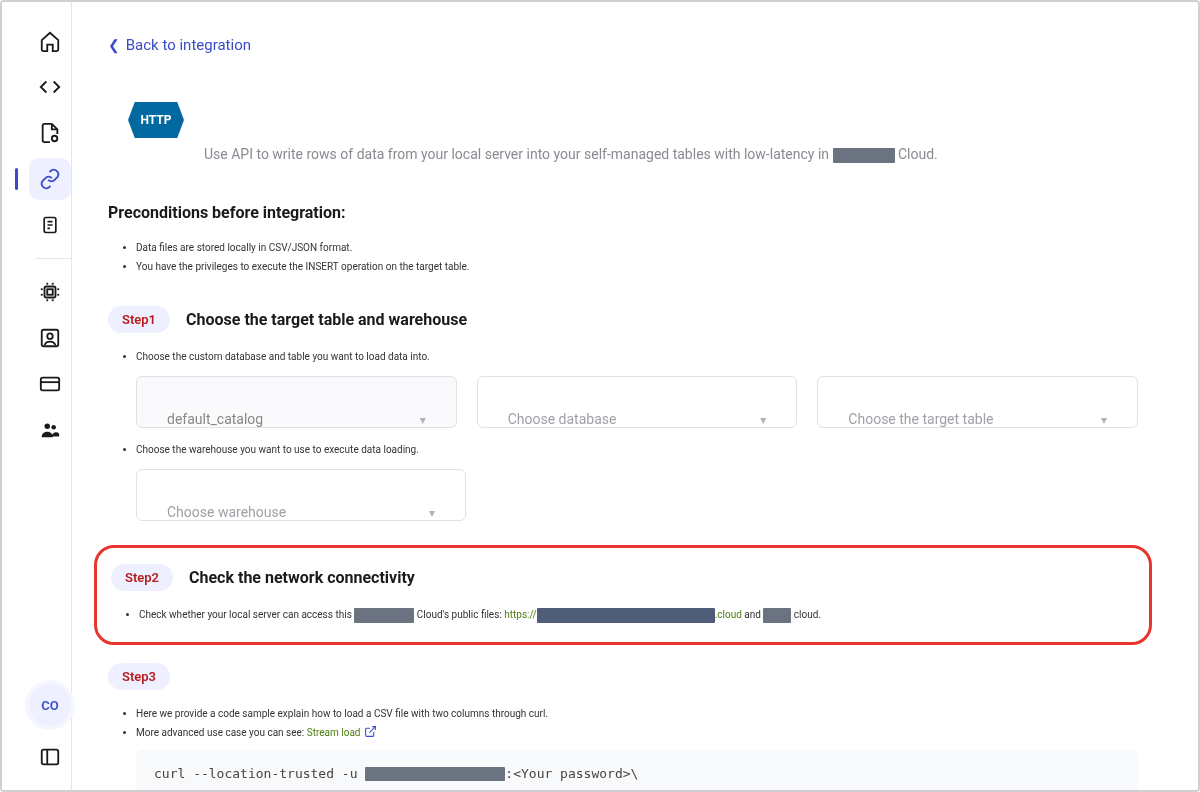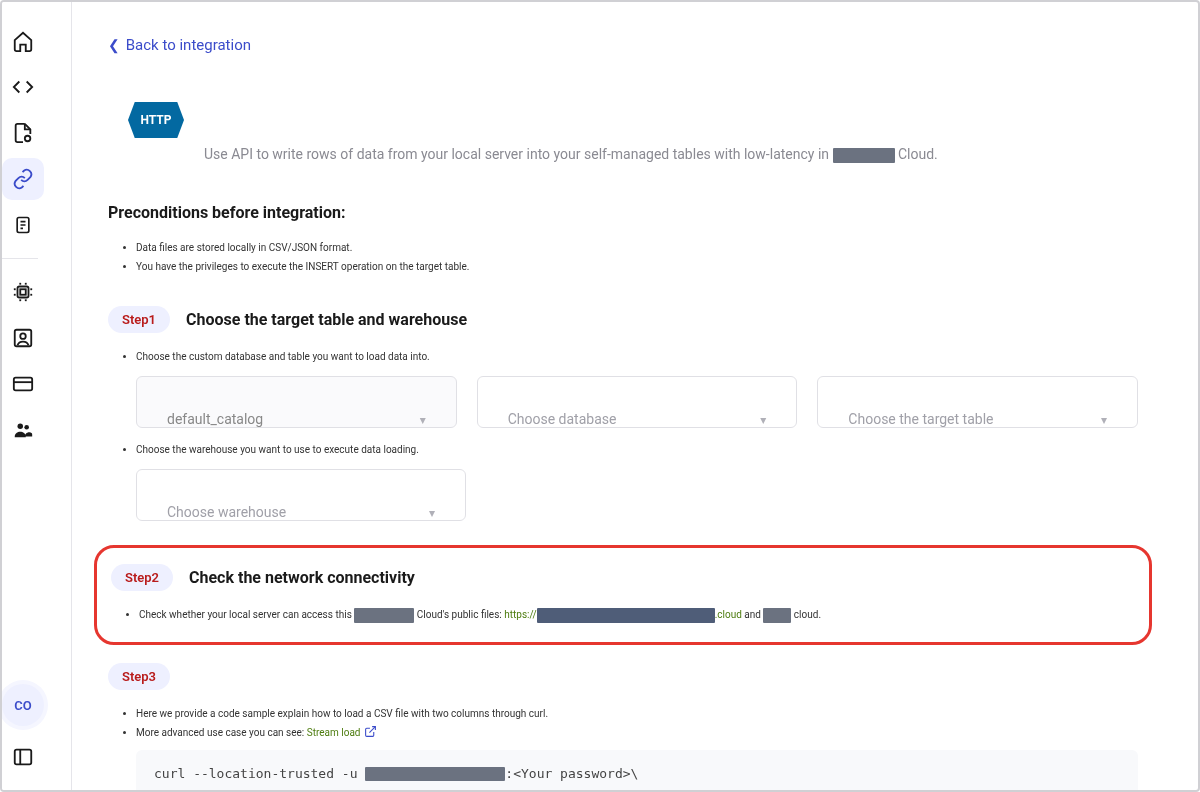--- a/index.html
+++ b/index.html
@@ -16,23 +16,24 @@
     border: 2px solid #d0d0d4;
     border-radius: 4px;
     overflow: hidden;
   }
   
   .sidebar {
     width: 70px;
     border-right: 1px solid #e5e5ea;
     display: flex;
     flex-direction: column;
-    align-items: flex-start;
+    align-items: flex-end;
     padding-top: 16px;
     background: #fff;
+    padding-left: 8px;
   }
   .nav-item {
     width: 42px;
     height: 42px;
     margin: 2px 0;
     display: flex;
     align-items: center;
     justify-content: center;
     border-radius: 10px;
     color: #1a1a1a;

